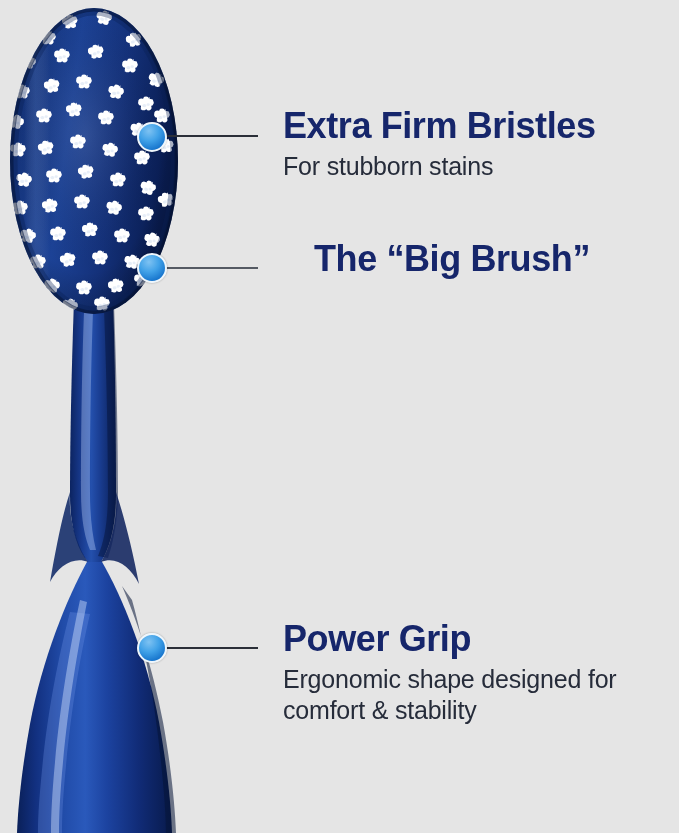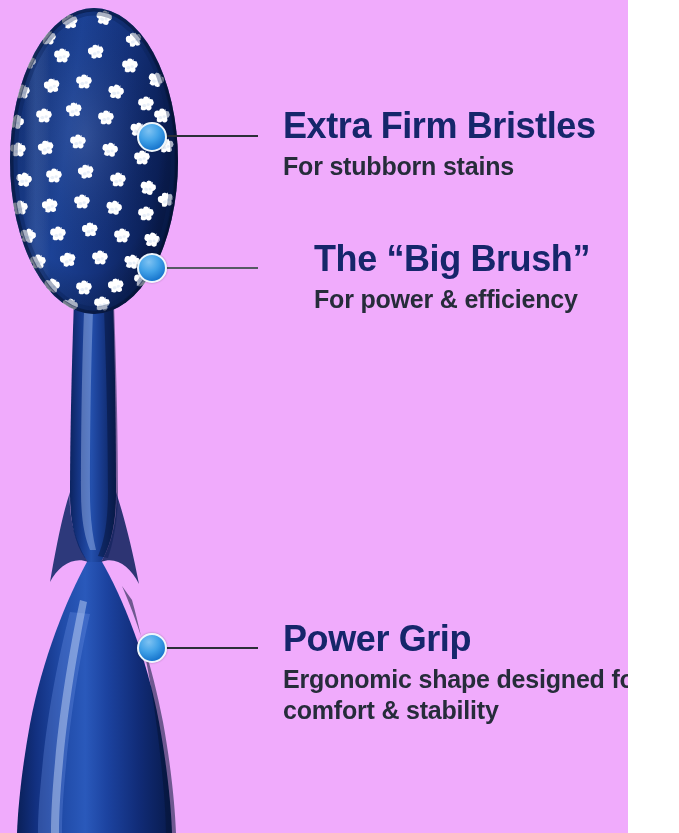--- a/index.html
+++ b/index.html
@@ -2,23 +2,23 @@
 <html><head>
 <meta charset="utf-8">
 <style>
   html, body {
     margin: 0;
     padding: 0;
     background: #ffffff;
   }
   #canvas {
     position: relative;
-    width: 628px;
+    width: 679px;
     height: 833px;
-    background: #f0abfc;
+    background: #e5e5e5;
     overflow: hidden;
     font-family: "Liberation Sans", sans-serif;
   }
 
   
   #product {
     position: absolute;
     left: 0;
     top: 0;
     width: 260px;
@@ -40,21 +40,21 @@
     font-size: 36px;
     line-height: 42px;
     letter-spacing: -0.4px;
     color: #16266b;
     white-space: nowrap;
   }
   .callout-sub {
     margin: 0;
     padding-top: 4px;
     font-family: "Liberation Sans", sans-serif;
-    font-weight: bold;
+    font-weight: normal;
     font-size: 25px;
     line-height: 31px;
     letter-spacing: -0.2px;
     color: #262c3a;
   }
   .callout-sub.wrap {
     width: 400px;
     white-space: normal;
   }
   .callout-sub.nowrap {
@@ -312,21 +312,20 @@
       <p class="callout-title">Extra Firm Bristles</p>
       <p class="callout-sub nowrap">For stubborn stains</p>
     </div>
   </div>
 
   <div class="callout">
     <div class="leader-line soft" style="left:166px; top:267px; width:92px;"></div>
     <div class="marker" style="left:137px; top:253px;"></div>
     <div class="callout-text" style="left:283px; top:238px;margin-left:31px;">
       <p class="callout-title">The “Big Brush”</p>
-      <p class="callout-sub nowrap">For power &amp; efficiency</p>
     </div>
   </div>
 
   <div class="callout">
     <div class="leader-line" style="left:166px; top:647px; width:92px;"></div>
     <div class="marker" style="left:137px; top:633px;"></div>
     <div class="callout-text" style="left:283px; top:618px;">
       <p class="callout-title">Power Grip</p>
       <p class="callout-sub wrap">Ergonomic shape designed for comfort &amp; stability</p>
     </div>

